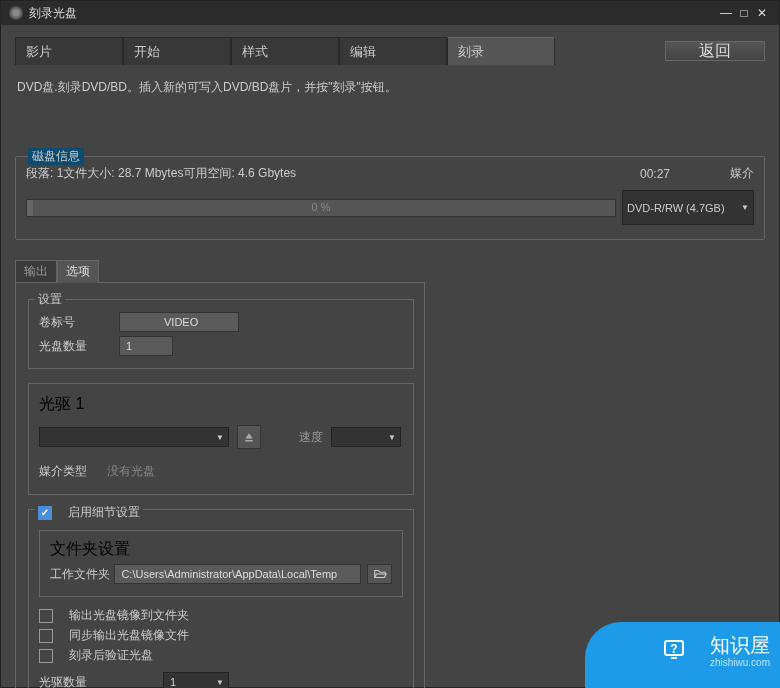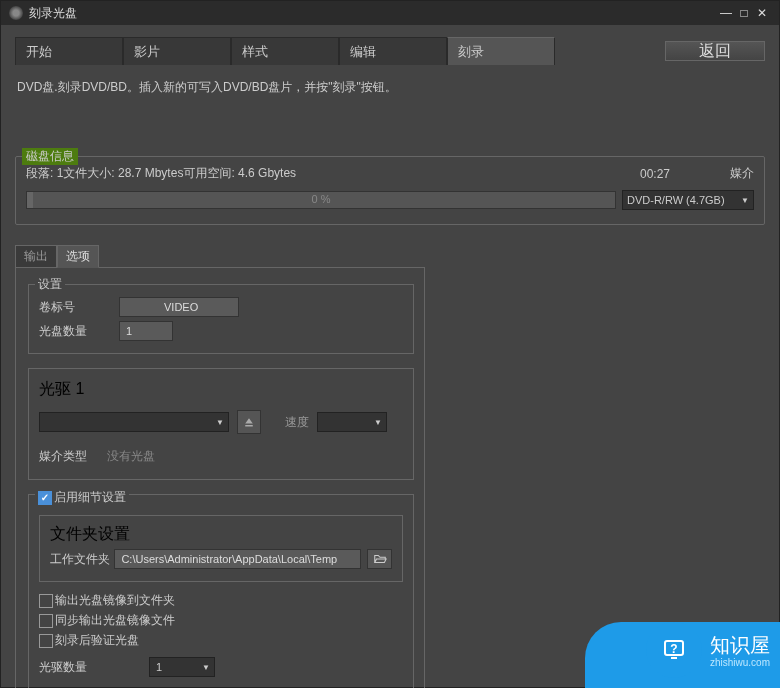--- a/index.html
+++ b/index.html
@@ -9,28 +9,28 @@
 .titlebar .icon { width: 14px; height: 14px; margin-right: 6px; border-radius: 50%; background: radial-gradient(circle, #888 30%, #444 70%); display: inline-block; }
 .titlebar .title { flex: 1; }
 .titlebar .ctrl { width: 18px; text-align: center; cursor: pointer; font-size: 12px; color: #ddd; }
 .content { padding: 12px 14px 0 14px; }
 .tabs { display: flex; height: 28px; }
 .tab { width: 108px; background: #383838; color: #ccc; font-size: 13px; display: flex; align-items: center; padding-left: 10px; border: 1px solid #2a2a2a; border-bottom: none; cursor: pointer; }
 .tab.active { background: #555555; border-top: 1px solid #666; }
 .return-btn { margin-left: auto; width: 100px; height: 20px; background: linear-gradient(#555,#444); color: #ddd; font-size: 16px; border: 1px solid #666; display: flex; align-items: center; justify-content: center; cursor: pointer; margin-top: 4px; }
 .instruction { color: #ccc; font-size: 12px; padding: 14px 2px 20px 2px; }
 .disc-info { border: 1px solid #666; border-radius: 2px; padding: 8px 10px 14px 10px; margin-top: 40px; position: relative; }
-.disc-info .legend { position: absolute; top: -9px; left: 6px; background: #4d7c0f; padding: 0 4px; color: #ccc; font-size: 12px; }
+.disc-info .legend { position: absolute; top: -9px; left: 12px; background: #0c4a6e; padding: 0 4px; color: #ccc; font-size: 12px; }
 .disc-info .row1 { display: flex; align-items: center; color: #ccc; font-size: 12px; }
 .disc-info .row1 .spacer { flex: 1; }
 .progress-row { display: flex; align-items: center; gap: 6px; margin-top: 8px; }
 .progress-bar { flex: 1; height: 18px; background: #555; border: 1px solid #333; position: relative; }
 .progress-bar .fill { position: absolute; left: 0; top: 0; height: 100%; width: 1%; background: #666; }
 .progress-bar .pct { position: absolute; width: 100%; text-align: center; color: #888; font-size: 11px; top: 1px; }
-.media-select { width: 132px; height: 20px; background: #333; border: 1px solid #222; color: #ccc; font-size: 11px; display: flex; align-items: center; padding: 0 4px; position: relative; }
+.media-select { width: 132px; height: 35px; background: #333; border: 1px solid #222; color: #ccc; font-size: 11px; display: flex; align-items: center; padding: 0 4px; position: relative; }
 .media-select .arrow { position: absolute; right: 4px; font-size: 8px; }
 .sub-tabs { display: flex; height: 22px; margin-top: 20px; }
 .sub-tab { padding: 0 8px; font-size: 12px; color: #ccc; display: flex; align-items: center; border: 1px solid #666; border-bottom: none; background: #444; cursor: pointer; }
 .sub-tab.inactive { background: #3a3a3a; color: #999; }
 .sub-tab.active { background: #555; color: #ddd; border-bottom: 1px solid #555; margin-bottom: -1px; }
 .panel { border: 1px solid #666; width: 410px; padding: 8px 10px 14px 12px; }
 .settings-group { border: 1px solid #666; padding: 8px 10px; position: relative; margin-top: 8px; }
 .settings-group .legend2 { position: absolute; top: -9px; left: 6px; background: #444; padding: 0 3px; color: #ccc; font-size: 12px; }
 .form-row { display: flex; align-items: center; margin: 4px 0; }
 .form-row .label { width: 80px; color: #ccc; font-size: 12px; }
@@ -38,21 +38,21 @@
 .text-input.w120 { width: 120px; padding-left: 44px; }
 .text-input.w54 { width: 54px; }
 .drive-group { border: 1px solid #666; padding: 10px 10px 14px 10px; position: relative; margin-top: 14px; }
 .select-box { height: 20px; background: #333; border: 1px solid #222; color: #ccc; font-size: 11px; position: relative; display: flex; align-items: center; padding: 0 4px; }
 .select-box .arrow { position: absolute; right: 4px; font-size: 8px; }
 .eject-btn { width: 24px; height: 24px; background: #555; border: 1px solid #333; display: flex; align-items: center; justify-content: center; color: #aaa; font-size: 11px; cursor: pointer; }
 .detail-group { border: 1px solid #666; padding: 10px 10px 14px 10px; position: relative; margin-top: 14px; }
 .checkbox { width: 14px; height: 14px; border: 1px solid #999; background: #444; display: inline-flex; align-items: center; justify-content: center; cursor: pointer; vertical-align: middle; }
 .checkbox.checked { background: #4a90d9; border-color: #4a90d9; }
 .checkbox.checked::after { content: "✓"; color: #fff; font-size: 10px; font-weight: bold; }
-.cb-row { display: flex; align-items: center; gap: 2px; color: #ccc; font-size: 12px; margin: 3px 0; }
+.cb-row { display: flex; align-items: center; gap: 16px; color: #ccc; font-size: 12px; margin: 3px 0; }
 .folder-group { border: 1px solid #666; padding: 8px 10px; position: relative; margin-top: 10px; margin-bottom: 10px; }
 .path-input { height: 20px; background: #5a5a5a; border: 1px solid #333; color: #ddd; font-size: 11px; padding: 0 6px; width: 260px; }
 .browse-btn { width: 26px; height: 20px; background: #555; border: 1px solid #333; display: flex; align-items: center; justify-content: center; cursor: pointer; margin-left: 6px; }
 .browse-btn svg { width: 14px; height: 14px; }
 .num-select { width: 66px; height: 20px; background: #333; border: 1px solid #222; color: #ccc; font-size: 11px; display: flex; align-items: center; padding: 0 6px; position: relative; margin-left: 48px; }
 .num-select .arrow { position: absolute; right: 4px; font-size: 8px; }
 .watermark { position: absolute; right: 10px; bottom: 10px; display: flex; align-items: center; gap: 8px; }
 .wm-circle { width: 56px; height: 56px; border-radius: 50%; background: #1e9be8; display: flex; align-items: center; justify-content: center; position: relative; }
 .wm-text { color: #fff; font-size: 20px; line-height: 1.2; }
 .wm-sub { color: #bbe7ff; font-size: 10px; }
@@ -63,22 +63,22 @@
 <div class="window">
   <div class="titlebar">
     <span class="icon"></span>
     <span class="title">刻录光盘</span>
     <span class="ctrl">—</span>
     <span class="ctrl">□</span>
     <span class="ctrl">✕</span>
   </div>
   <div class="content">
     <div class="tabs">
+      <div class="tab">影片</div>
       <div class="tab">开始</div>
-      <div class="tab">影片</div>
       <div class="tab">样式</div>
       <div class="tab">编辑</div>
       <div class="tab active">刻录</div>
       <div class="return-btn">返回</div>
     </div>
     <div class="instruction">DVD盘.刻录DVD/BD。插入新的可写入DVD/BD盘片，并按"刻录"按钮。</div>
 
     <div class="disc-info">
       <div class="legend">磁盘信息</div>
       <div class="row1">
@@ -124,21 +124,21 @@
         <div class="legend2">光驱 1</div>
         <div style="display:flex;align-items:center;gap:8px;margin-top:10px">
           <div class="select-box" style="width:190px">
             <span class="arrow">▼</span>
           </div>
           <div class="eject-btn">
             <svg viewBox="0 0 16 16" width="12" height="12">
                 <path d="M8 3 L13 10 L3 10 Z M3 12 H13 V14 H3 Z" fill="#aaa"></path>
               </svg>
           </div>
-          <span style="color:#999;font-size:12px;margin-left:16px">速度</span>
+          <span style="color:#999;font-size:12px;margin-left:30px">速度</span>
           <div class="select-box" style="width:70px">
             <span class="arrow">▼</span>
           </div>
         </div>
         <div style="display:flex;gap:20px;margin-top:14px;color:#ccc;font-size:12px">
           <span>媒介类型</span>
           <span style="color:#888">没有光盘</span>
         </div>
       </div>
 

